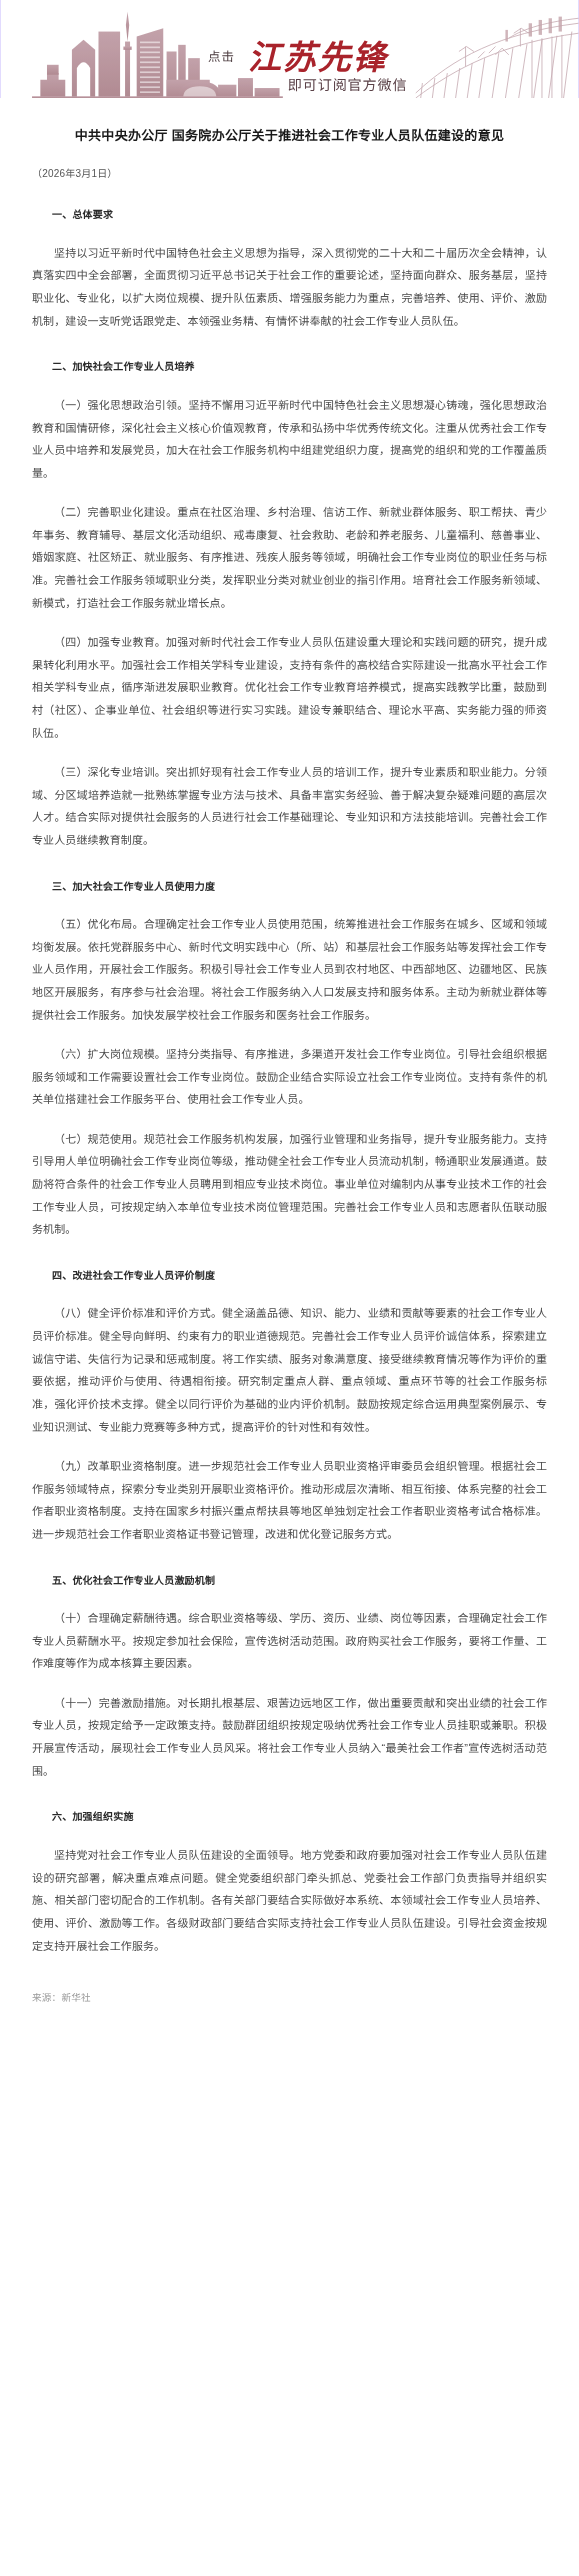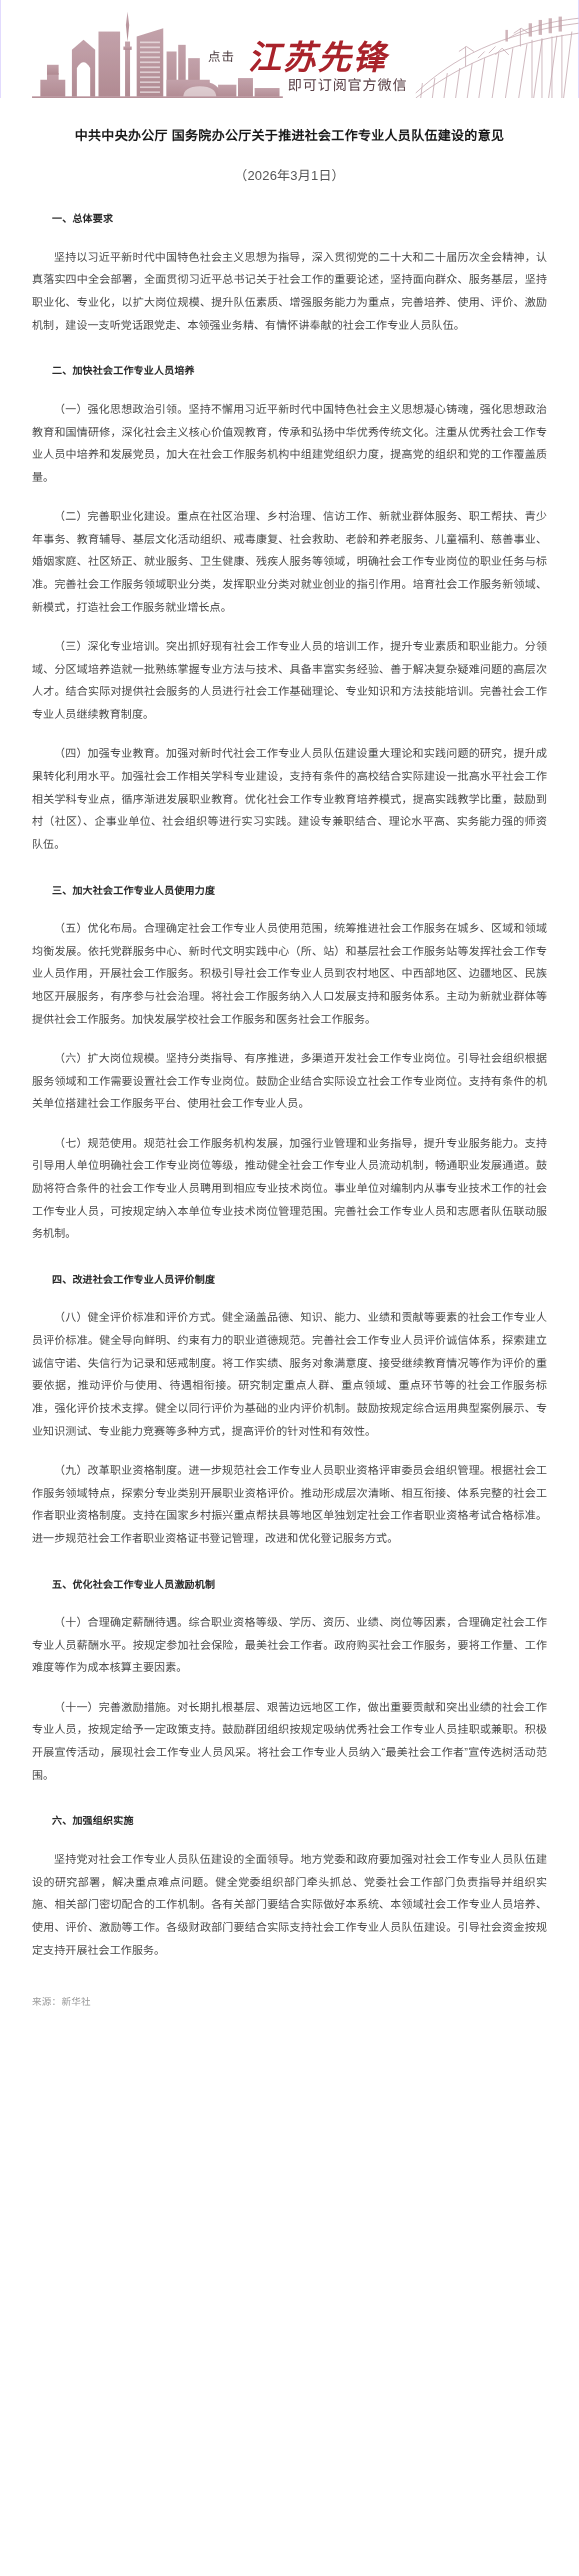--- a/index.html
+++ b/index.html
@@ -36,22 +36,22 @@
     font-weight: 700;
     color: #1a1a1a;
     text-align: center;
     line-height: 1.6;
     letter-spacing: 0.3px;
     margin: 28px 0 0 0;
     padding: 0 3.3px;
   }
 
   .doc-date {
-    text-align: center;
-    font-size: 13px;
+    text-align: left;
+    font-size: 10px;
     color: #555555;
     margin: 18.3px 0 0 0;
     letter-spacing: 0.2px;
   }
 
   p.para {
     font-size: 11px;
     line-height: 2.06;
     color: #4a4a4a;
     margin: 16.6px 0 0 0;
@@ -176,35 +176,35 @@
   <h1 class="doc-title">中共中央办公厅 国务院办公厅关于推进社会工作专业人员队伍建设的意见</h1>
 
   <div class="doc-date">（2026年3月1日）</div>
 
 
   <h2 class="section">一、总体要求</h2>
   <p class="para">坚持以习近平新时代中国特色社会主义思想为指导，深入贯彻党的二十大和二十届历次全会精神，认真落实四中全会部署，全面贯彻习近平总书记关于社会工作的重要论述，坚持面向群众、服务基层，坚持职业化、专业化，以扩大岗位规模、提升队伍素质、增强服务能力为重点，完善培养、使用、评价、激励机制，建设一支听党话跟党走、本领强业务精、有情怀讲奉献的社会工作专业人员队伍。</p>
 
   <h2 class="section">二、加快社会工作专业人员培养</h2>
   <p class="para">（一）强化思想政治引领。坚持不懈用习近平新时代中国特色社会主义思想凝心铸魂，强化思想政治教育和国情研修，深化社会主义核心价值观教育，传承和弘扬中华优秀传统文化。注重从优秀社会工作专业人员中培养和发展党员，加大在社会工作服务机构中组建党组织力度，提高党的组织和党的工作覆盖质量。</p>
-  <p class="para">（二）完善职业化建设。重点在社区治理、乡村治理、信访工作、新就业群体服务、职工帮扶、青少年事务、教育辅导、基层文化活动组织、戒毒康复、社会救助、老龄和养老服务、儿童福利、慈善事业、婚姻家庭、社区矫正、就业服务、卫生健康、残疾人服务等领域，明确社会工作专业岗位的职业任务与标准。完善社会工作服务领域职业分类，发挥职业分类对就业创业的指引作用。培育社会工作服务新领域、新模式，打造社会工作服务就业增长点。</p>
+  <p class="para">（二）完善职业化建设。重点在社区治理、乡村治理、信访工作、新就业群体服务、职工帮扶、青少年事务、教育辅导、基层文化活动组织、戒毒康复、社会救助、老龄和养老服务、儿童福利、慈善事业、婚姻家庭、社区矫正、就业服务、有序推进、残疾人服务等领域，明确社会工作专业岗位的职业任务与标准。完善社会工作服务领域职业分类，发挥职业分类对就业创业的指引作用。培育社会工作服务新领域、新模式，打造社会工作服务就业增长点。</p>
+  <p class="para">（四）加强专业教育。加强对新时代社会工作专业人员队伍建设重大理论和实践问题的研究，提升成果转化利用水平。加强社会工作相关学科专业建设，支持有条件的高校结合实际建设一批高水平社会工作相关学科专业点，循序渐进发展职业教育。优化社会工作专业教育培养模式，提高实践教学比重，鼓励到村（社区）、企事业单位、社会组织等进行实习实践。建设专兼职结合、理论水平高、实务能力强的师资队伍。</p>
   <p class="para">（三）深化专业培训。突出抓好现有社会工作专业人员的培训工作，提升专业素质和职业能力。分领域、分区域培养造就一批熟练掌握专业方法与技术、具备丰富实务经验、善于解决复杂疑难问题的高层次人才。结合实际对提供社会服务的人员进行社会工作基础理论、专业知识和方法技能培训。完善社会工作专业人员继续教育制度。</p>
-  <p class="para">（四）加强专业教育。加强对新时代社会工作专业人员队伍建设重大理论和实践问题的研究，提升成果转化利用水平。加强社会工作相关学科专业建设，支持有条件的高校结合实际建设一批高水平社会工作相关学科专业点，循序渐进发展职业教育。优化社会工作专业教育培养模式，提高实践教学比重，鼓励到村（社区）、企事业单位、社会组织等进行实习实践。建设专兼职结合、理论水平高、实务能力强的师资队伍。</p>
 
   <h2 class="section">三、加大社会工作专业人员使用力度</h2>
   <p class="para">（五）优化布局。合理确定社会工作专业人员使用范围，统筹推进社会工作服务在城乡、区域和领域均衡发展。依托党群服务中心、新时代文明实践中心（所、站）和基层社会工作服务站等发挥社会工作专业人员作用，开展社会工作服务。积极引导社会工作专业人员到农村地区、中西部地区、边疆地区、民族地区开展服务，有序参与社会治理。将社会工作服务纳入人口发展支持和服务体系。主动为新就业群体等提供社会工作服务。加快发展学校社会工作服务和医务社会工作服务。</p>
   <p class="para">（六）扩大岗位规模。坚持分类指导、有序推进，多渠道开发社会工作专业岗位。引导社会组织根据服务领域和工作需要设置社会工作专业岗位。鼓励企业结合实际设立社会工作专业岗位。支持有条件的机关单位搭建社会工作服务平台、使用社会工作专业人员。</p>
   <p class="para">（七）规范使用。规范社会工作服务机构发展，加强行业管理和业务指导，提升专业服务能力。支持引导用人单位明确社会工作专业岗位等级，推动健全社会工作专业人员流动机制，畅通职业发展通道。鼓励将符合条件的社会工作专业人员聘用到相应专业技术岗位。事业单位对编制内从事专业技术工作的社会工作专业人员，可按规定纳入本单位专业技术岗位管理范围。完善社会工作专业人员和志愿者队伍联动服务机制。</p>
 
   <h2 class="section">四、改进社会工作专业人员评价制度</h2>
   <p class="para">（八）健全评价标准和评价方式。健全涵盖品德、知识、能力、业绩和贡献等要素的社会工作专业人员评价标准。健全导向鲜明、约束有力的职业道德规范。完善社会工作专业人员评价诚信体系，探索建立诚信守诺、失信行为记录和惩戒制度。将工作实绩、服务对象满意度、接受继续教育情况等作为评价的重要依据，推动评价与使用、待遇相衔接。研究制定重点人群、重点领域、重点环节等的社会工作服务标准，强化评价技术支撑。健全以同行评价为基础的业内评价机制。鼓励按规定综合运用典型案例展示、专业知识测试、专业能力竞赛等多种方式，提高评价的针对性和有效性。</p>
   <p class="para">（九）改革职业资格制度。进一步规范社会工作专业人员职业资格评审委员会组织管理。根据社会工作服务领域特点，探索分专业类别开展职业资格评价。推动形成层次清晰、相互衔接、体系完整的社会工作者职业资格制度。支持在国家乡村振兴重点帮扶县等地区单独划定社会工作者职业资格考试合格标准。进一步规范社会工作者职业资格证书登记管理，改进和优化登记服务方式。</p>
 
   <h2 class="section">五、优化社会工作专业人员激励机制</h2>
-  <p class="para">（十）合理确定薪酬待遇。综合职业资格等级、学历、资历、业绩、岗位等因素，合理确定社会工作专业人员薪酬水平。按规定参加社会保险，最美社会工作者。政府购买社会工作服务，要将工作量、工作难度等作为成本核算主要因素。</p>
+  <p class="para">（十）合理确定薪酬待遇。综合职业资格等级、学历、资历、业绩、岗位等因素，合理确定社会工作专业人员薪酬水平。按规定参加社会保险，宣传选树活动范围。政府购买社会工作服务，要将工作量、工作难度等作为成本核算主要因素。</p>
   <p class="para">（十一）完善激励措施。对长期扎根基层、艰苦边远地区工作，做出重要贡献和突出业绩的社会工作专业人员，按规定给予一定政策支持。鼓励群团组织按规定吸纳优秀社会工作专业人员挂职或兼职。积极开展宣传活动，展现社会工作专业人员风采。将社会工作专业人员纳入“最美社会工作者”宣传选树活动范围。</p>
 
   <h2 class="section">六、加强组织实施</h2>
   <p class="para">坚持党对社会工作专业人员队伍建设的全面领导。地方党委和政府要加强对社会工作专业人员队伍建设的研究部署，解决重点难点问题。健全党委组织部门牵头抓总、党委社会工作部门负责指导并组织实施、相关部门密切配合的工作机制。各有关部门要结合实际做好本系统、本领域社会工作专业人员培养、使用、评价、激励等工作。各级财政部门要结合实际支持社会工作专业人员队伍建设。引导社会资金按规定支持开展社会工作服务。</p>
 
   <div class="source">来源：新华社</div>
 
   <div class="spacer-bottom"></div>
 </div>
 

